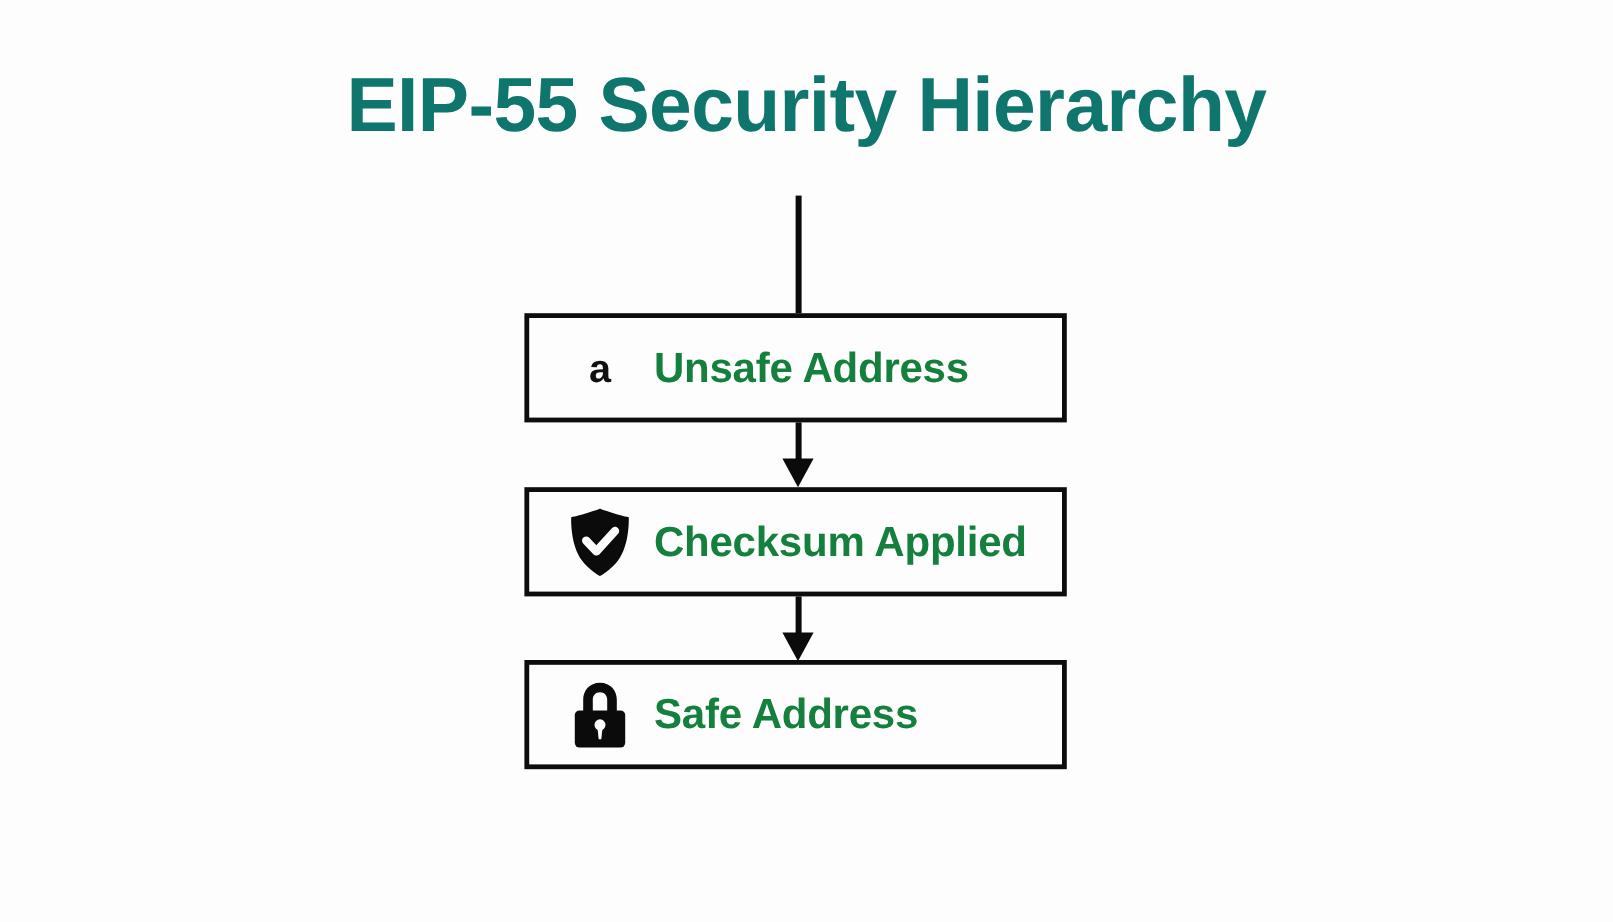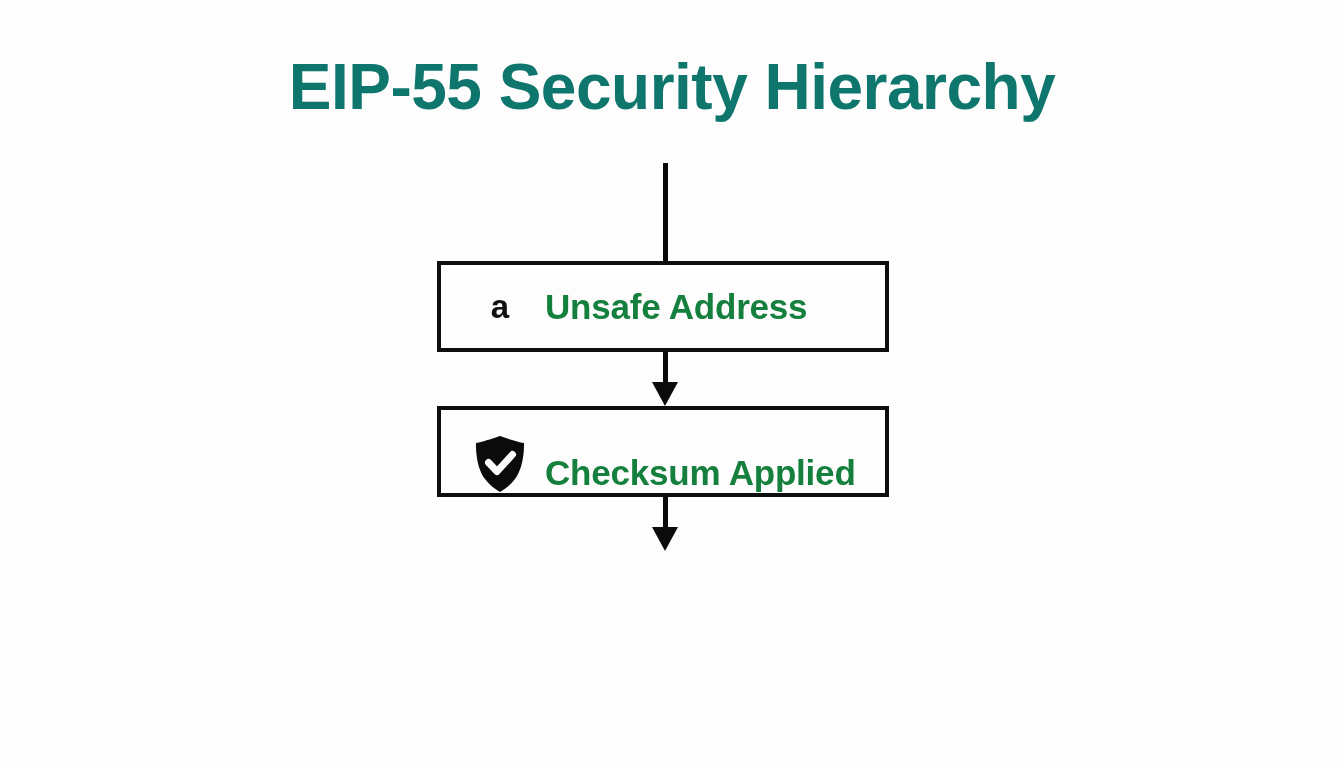--- a/index.html
+++ b/index.html
@@ -84,21 +84,21 @@
     left: 437px;
     width: 452px;
     height: 91px;
     box-sizing: border-box;
     border: 4px solid #0d0d0d;
     background: #fdfdfd;
     display: flex;
     align-items: center;
   }
   #box-unsafe-address  { top: 261px; }
-  #box-checksum-applied{ top: 406px; align-items: flex-end; }
+  #box-checksum-applied{ top: 406px; }
   #box-safe-address    { top: 550px; }
 
   .box-icon {
     width: 62px;
     margin-left: 28px;
     display: flex;
     align-items: center;
     justify-content: center;
     flex: 0 0 auto;
   }
@@ -149,14 +149,25 @@
       </svg>
     </div>
     <div class="box-label">Checksum Applied</div>
   </div>
 
   <div id="arrow-box2-to-box3" class="arrow-connector">
     <div class="arrow-shaft"></div>
     <div class="arrow-head"></div>
   </div>
 
+  <div id="box-safe-address" class="flow-box">
+    <div class="box-icon">
+      <svg width="50" height="58" viewBox="0 0 50 58" aria-hidden="true">
+        <path d="M25 2 C16.2 2 11 8.6 11 16 L11 26 L19 26 L19 16 C19 12.5 21.2 9.8 25 9.8 C28.8 9.8 31 12.5 31 16 L31 26 L39 26 L39 16 C39 8.6 33.8 2 25 2 Z" fill="#0b0b0b"></path>
+        <rect x="4" y="25" width="42" height="31" rx="4" fill="#0b0b0b"></rect>
+        <circle cx="25" cy="37" r="4.6" fill="#fdfdfd"></circle>
+        <path d="M22.8 38.5 L27.2 38.5 L26.1 49 L23.9 49 Z" fill="#fdfdfd"></path>
+      </svg>
+    </div>
+    <div class="box-label">Safe Address</div>
+  </div>
 
 </div>
 
 </body></html>

